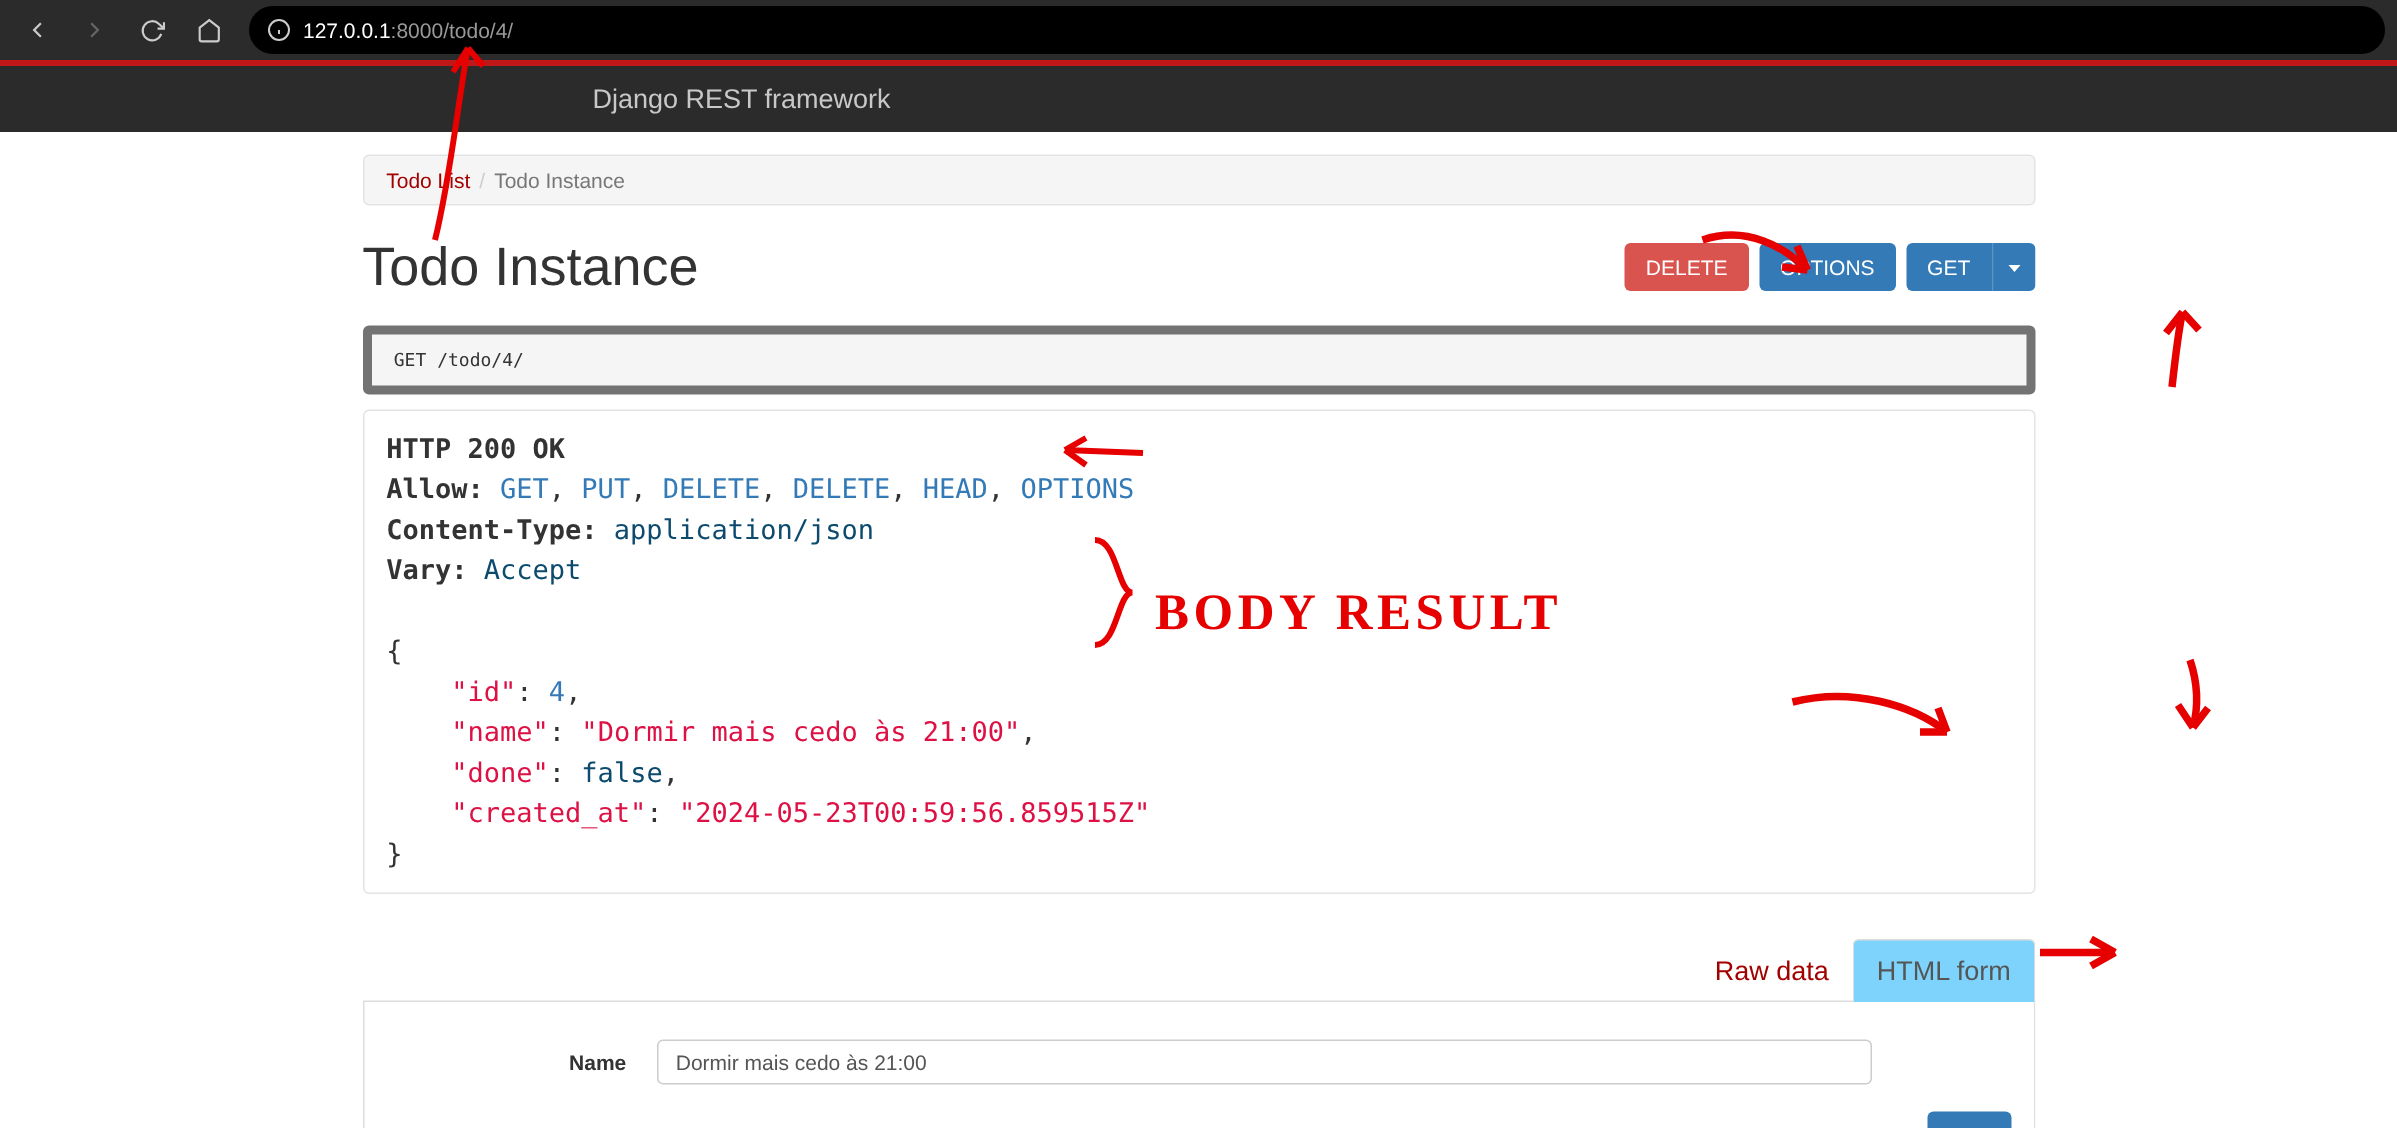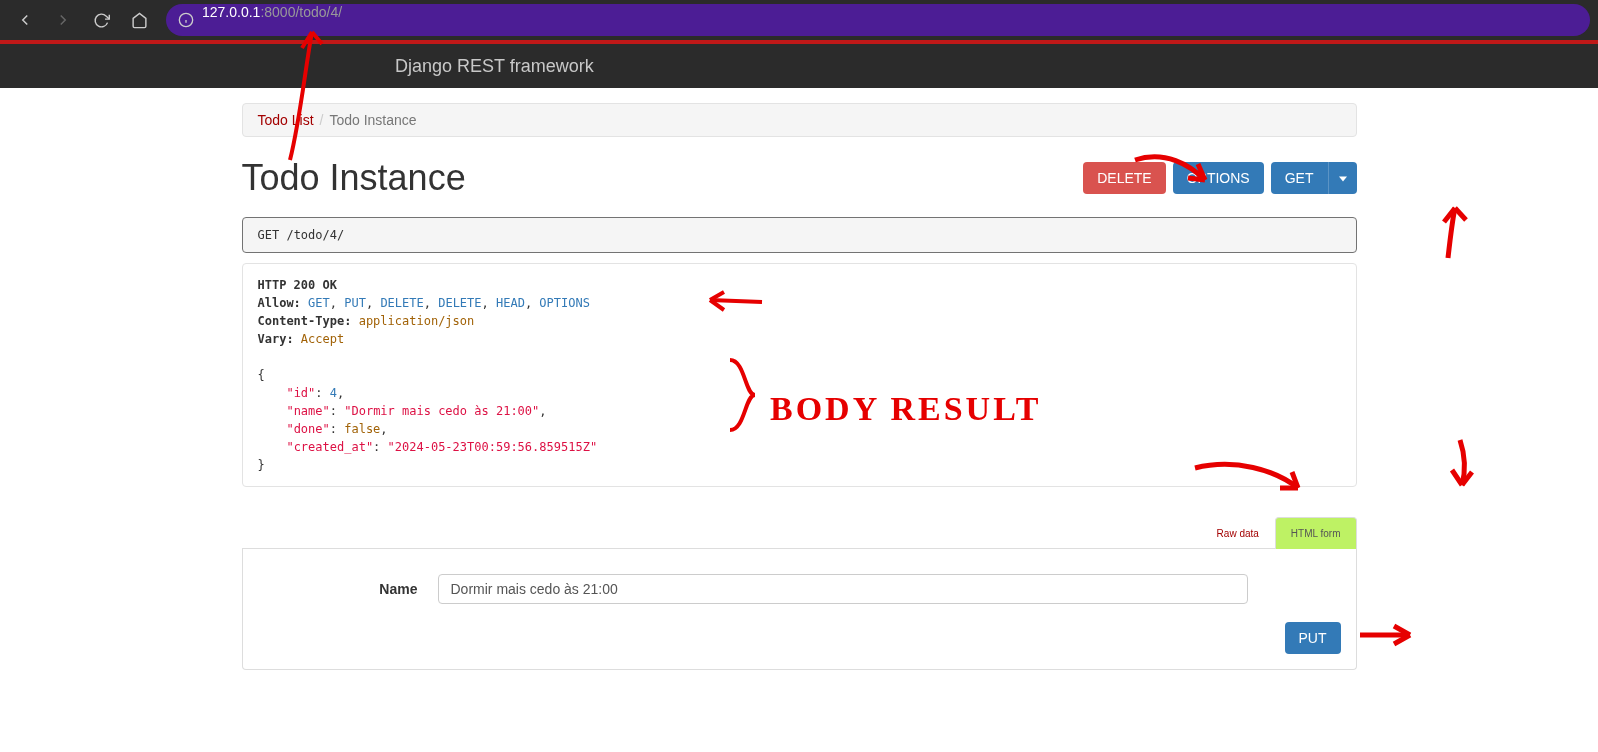--- a/index.html
+++ b/index.html
@@ -2,21 +2,21 @@
 <html><head>
 <meta charset="utf-8">
 <style>
   * { box-sizing: border-box; margin: 0; padding: 0; }
   body { font-family: -apple-system, BlinkMacSystemFont, "Segoe UI", Helvetica, Arial, sans-serif; background: #fff; width: 1598px; height: 752px; overflow: hidden; position: relative; }
 
   
   .browser-bar { background: #2b2b2b; height: 40px; display: flex; align-items: center; padding: 0 8px; gap: 4px; }
   .nav-btn { width: 34px; height: 34px; display: flex; align-items: center; justify-content: center; color: #ccc; border-radius: 50%; cursor: pointer; }
   .nav-btn.disabled { color: #666; }
-  .url-bar { flex: 1; background: #4c1d95; border-radius: 18px; height: 32px; display: flex; padding: 0 12px; margin-left: 6px; color: #ccc; font-size: 14px; }
+  .url-bar { flex: 1; background: #000000; border-radius: 18px; height: 32px; display: flex; align-items: center; padding: 0 12px; margin-left: 6px; color: #ccc; font-size: 14px; }
   .url-icon { margin-right: 8px; color: #ccc; display:flex; align-items:center; }
   .url-text .host { color: #fff; }
   .url-text .rest { color: #999; }
 
   .red-bar { height: 4px; background: #c01818; width: 100%; }
 
   
   .drf-navbar { background: #2b2b2b; height: 44px; display: flex; align-items: center; padding: 16px 15px; }
   .drf-navbar .brand { color: #c8c8c8; font-size: 18px; margin-left: 380px; }
 
@@ -33,34 +33,34 @@
   .page-title { font-size: 36px; font-weight: 500; color: #333; }
   .btn-row { display: flex; gap: 7px; }
   .btn { border: none; border-radius: 4px; padding: 8px 14px; font-size: 14px; color: #fff; cursor: pointer; }
   .btn-danger { background: #d9534f; }
   .btn-primary { background: #337ab7; }
   .btn-group { display: flex; }
   .btn-group .btn { border-radius: 0; }
   .btn-group .btn:first-child { border-top-left-radius: 4px; border-bottom-left-radius: 4px; }
   .btn-group .btn:last-child { border-top-right-radius: 4px; border-bottom-right-radius: 4px; padding: 8px 10px; border-left: 1px solid rgba(255,255,255,0.2); }
 
-  .request-info { background: #f5f5f5; border: 1px solid #737373; border-radius: 4px; padding: 10px 15px; font-family: Consolas, Menlo, monospace; font-size: 12px; color: #333; margin-bottom: 10px; }
+  .request-info { background: #f5f5f5; border: 6px solid #737373; border-radius: 4px; padding: 10px 15px; font-family: Consolas, Menlo, monospace; font-size: 12px; color: #333; margin-bottom: 10px; }
   .request-info .method { font-weight: normal; }
 
-  .response-box { border: 1px solid #e3e3e3; border-radius: 4px; padding: 12px 15px; font-family: Consolas, Menlo, monospace; font-size: 12px; line-height: 1.5; color: #333; background: #fff; margin-bottom: 30px; }
+  .response-box { border: 1px solid #e3e3e3; border-radius: 4px; padding: 12px 15px; font-family: Consolas, Menlo, monospace; font-size: 18px; line-height: 1.5; color: #333; background: #fff; margin-bottom: 30px; }
   .response-box b { font-weight: bold; }
   .meth { color: #337ab7; }
-  .lit { color: #a16207; }
+  .lit { color: #0c4a6e; }
   .str { color: #d14; }
   .num { color: #337ab7; }
 
   .tabs-row { display: flex; justify-content: flex-end; border-bottom: 1px solid #ddd; }
-  .tab { padding: 10px 15px; font-size: 10px; cursor: pointer; border: 1px solid transparent; border-bottom: none; margin-bottom: -1px; border-top-left-radius:4px; border-top-right-radius:4px; }
+  .tab { padding: 10px 15px; font-size: 18px; cursor: pointer; border: 1px solid transparent; border-bottom: none; margin-bottom: -1px; border-top-left-radius:4px; border-top-right-radius:4px; }
   .tab.inactive { color: #a30000; }
-  .tab.active { color: #555; border-color: #ddd; background: #bef264; }
+  .tab.active { color: #555; border-color: #ddd; background: #7dd3fc; }
 
   .form-panel { border: 1px solid #ddd; border-top: none; border-radius: 0 0 4px 4px; padding: 25px 15px 15px; }
   .form-row { display: flex; align-items: center; margin-bottom: 18px; }
   .form-row label { width: 180px; text-align: right; padding-right: 20px; font-weight: bold; font-size: 14px; color: #333; }
   .form-row input[type="text"] { flex: 1; max-width: 810px; padding: 6px 12px; font-size: 14px; border: 1px solid #ccc; border-radius: 4px; color: #555; }
   .form-row input[type="checkbox"] { width: 14px; height: 14px; }
   .form-actions { display: flex; justify-content: flex-end; }
 
   
   .annotation { position: absolute; pointer-events: none; }

